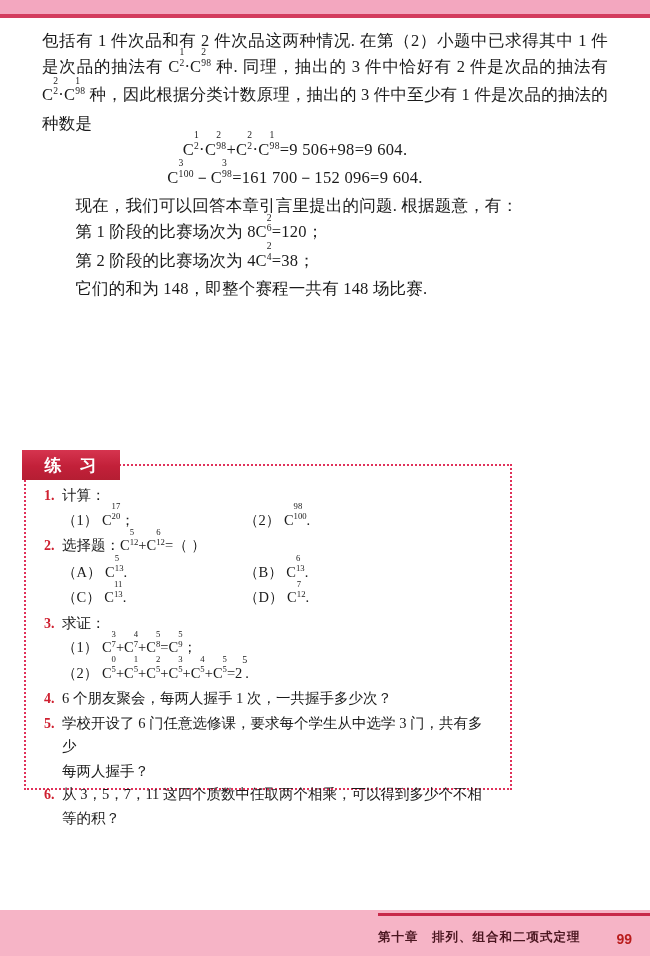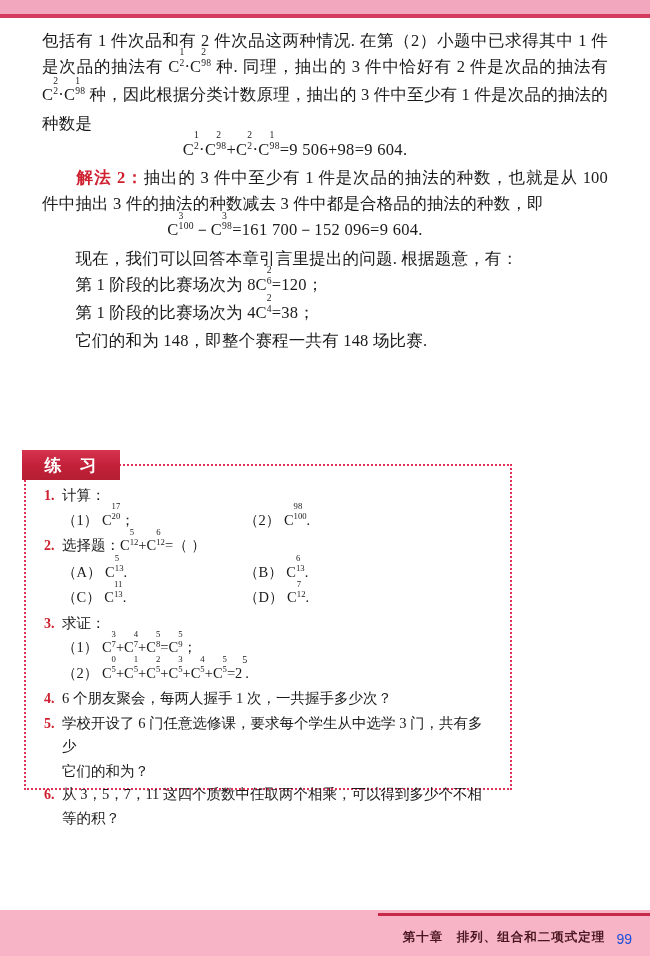--- a/index.html
+++ b/index.html
@@ -166,57 +166,55 @@
   #footer-rule {
     position: absolute;
     left: 378px; bottom: 40px;
     width: 272px; height: 3px;
     background: #c8294a;
   }
   #footer-text {
     position: absolute;
     left: 378px; bottom: 10px;
     width: 252px;
-    text-align: center;
     font-size: 12.5px;
     color: #4a1620;
     font-family: "Liberation Sans", "DejaVu Sans", sans-serif;
     letter-spacing: 1px;
     font-weight: bold;
   }
   #footer-page {
     position: absolute;
     right: 18px; bottom: 9px;
     font-size: 14px;
-    font-weight: normal;
-    color: #1d4ed8;
+    font-weight: bold;
+    color: #b91c1c;
     font-family: "Liberation Sans", "DejaVu Sans", sans-serif;
   }
 </style>
 </head>
 <body>
 
 <div id="top-band"></div>
 <div id="top-rule"></div>
 
 <div id="body-text">
 
   <p class="para"><span>包括有 1 件次品和有 2 件次品这两种情况. 在第（2）小题中已求得其中 1 件是次品的抽法有 </span><span class="comb"><span class="base">C</span><span class="scripts"><span class="spacer">2</span><span class="sup">1</span><span class="sub">2</span></span></span>·<span class="comb"><span class="base">C</span><span class="scripts"><span class="spacer">98</span><span class="sup">2</span><span class="sub">98</span></span></span><span> 种. 同理，抽出的 3 件中恰好有 2 件是次品的抽法有 </span><span class="comb"><span class="base">C</span><span class="scripts"><span class="spacer">2</span><span class="sup">2</span><span class="sub">2</span></span></span>·<span class="comb"><span class="base">C</span><span class="scripts"><span class="spacer">98</span><span class="sup">1</span><span class="sub">98</span></span></span><span> 种，因此根据分类计数原理，抽出的 3 件中至少有 1 件是次品的抽法的种数是</span></p>
 
   <p class="eq-line eq-left-pad"><span class="comb"><span class="base">C</span><span class="scripts"><span class="spacer">2</span><span class="sup">1</span><span class="sub">2</span></span></span>·<span class="comb"><span class="base">C</span><span class="scripts"><span class="spacer">98</span><span class="sup">2</span><span class="sub">98</span></span></span>+<span class="comb"><span class="base">C</span><span class="scripts"><span class="spacer">2</span><span class="sup">2</span><span class="sub">2</span></span></span>·<span class="comb"><span class="base">C</span><span class="scripts"><span class="spacer">98</span><span class="sup">1</span><span class="sub">98</span></span></span><span>=9 506+98=9 604.</span></p>
 
-  <p class="para">　　<span class="red-label">解法 2：</span><span>抽出的 3 件中至少有 1 件是次品的抽法的种数，也就是从 100 件中抽出 3 件的抽法的种数减去 3 件中都是合格品的抽法的种数，即</span></p>
 
   <p class="eq-line eq-left-pad"><span class="comb"><span class="base">C</span><span class="scripts"><span class="spacer">100</span><span class="sup">3</span><span class="sub">100</span></span></span>－<span class="comb"><span class="base">C</span><span class="scripts"><span class="spacer">98</span><span class="sup">3</span><span class="sub">98</span></span></span><span>=161 700－152 096=9 604.</span></p>
 
   <p class="para">　　<span>现在，我们可以回答本章引言里提出的问题. 根据题意，有：</span></p>
 
   <p class="para">　　<span>第 1 阶段的比赛场次为 8</span><span class="comb"><span class="base">C</span><span class="scripts"><span class="spacer">6</span><span class="sup">2</span><span class="sub">6</span></span></span><span>=120；</span></p>
 
-  <p class="para">　　<span>第 1 阶段的比赛场次为 4</span><span class="comb"><span class="base">C</span><span class="scripts"><span class="spacer">4</span><span class="sup">2</span><span class="sub">4</span></span></span><span>=38；</span></p>
+  <p class="para">　　<span>第 2 阶段的比赛场次为 4</span><span class="comb"><span class="base">C</span><span class="scripts"><span class="spacer">4</span><span class="sup">2</span><span class="sub">4</span></span></span><span>=38；</span></p>
 
   <p class="para">　　<span>它们的和为 148，即整个赛程一共有 148 场比赛.</span></p>
 </div>
 
 <div id="exercise-box">
   <div id="exercise-list">
 
     <div class="ex-item">
       <span class="ex-num">1.</span>
       <span>计算：</span>
@@ -248,21 +246,21 @@
 
     <div class="ex-item">
       <span class="ex-num">4.</span>
       <span>6 个朋友聚会，每两人握手 1 次，一共握手多少次？</span>
     </div>
 
     <div class="ex-item">
       <span class="ex-num">5.</span>
       <span>学校开设了 6 门任意选修课，要求每个学生从中选学 3 门，共有多少</span>
     </div>
-    <div class="ex-sub">它们的和为？</div>
+    <div class="ex-sub">每两人握手？</div>
 
     <div class="ex-item">
       <span class="ex-num">6.</span>
       <span>从 3，5，7，11 这四个质数中任取两个相乘，可以得到多少个不相等的积？</span>
     </div>
 
   </div>
 </div>
 
 <div id="exercise-banner">

